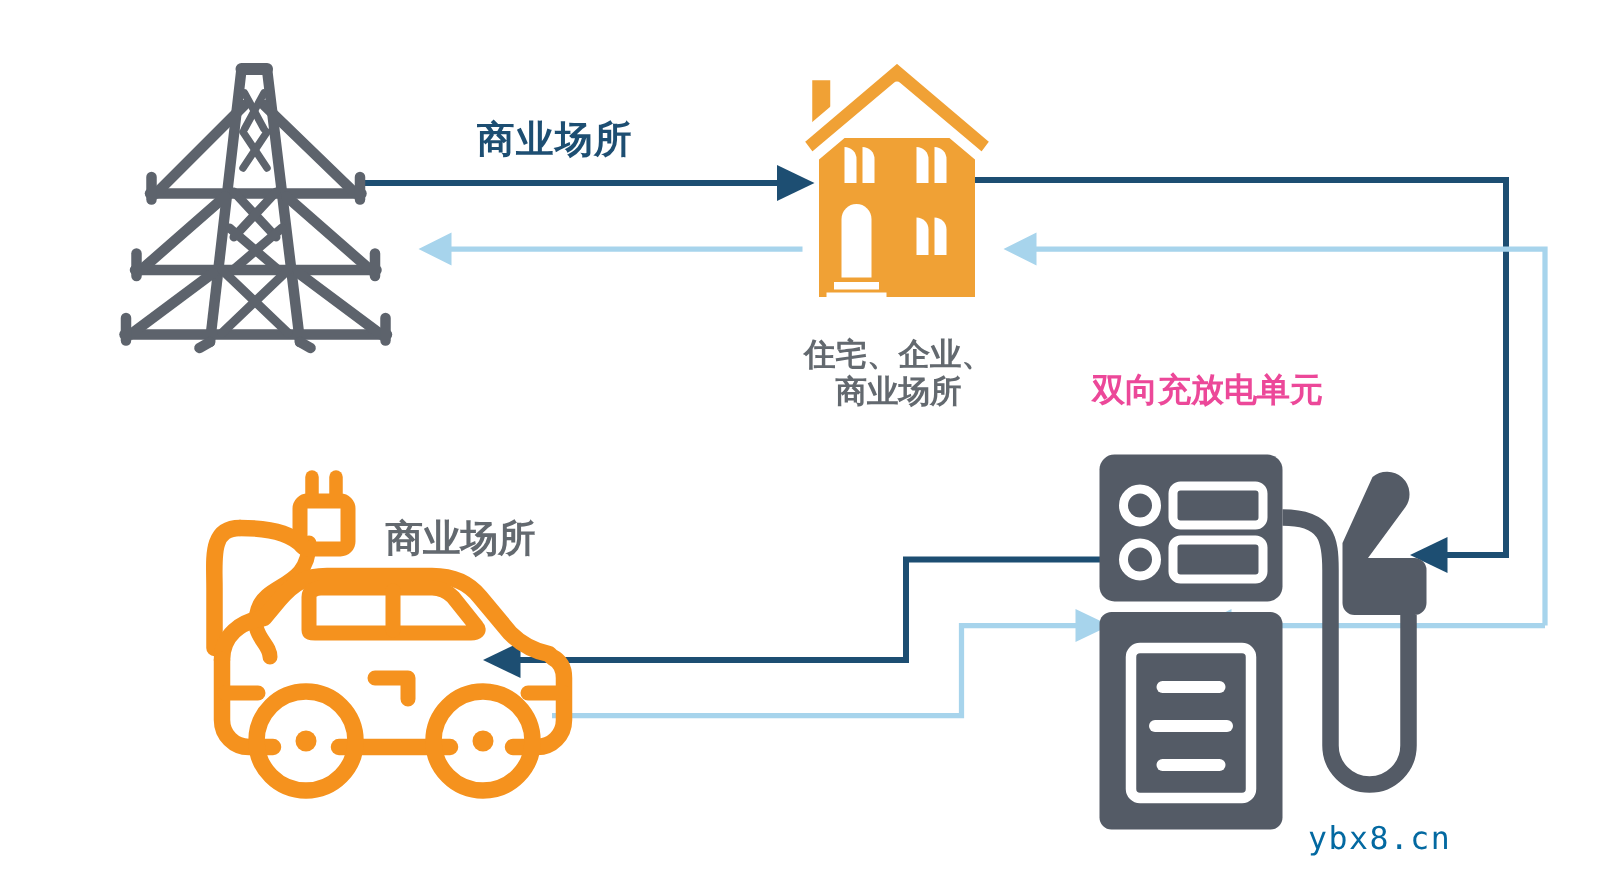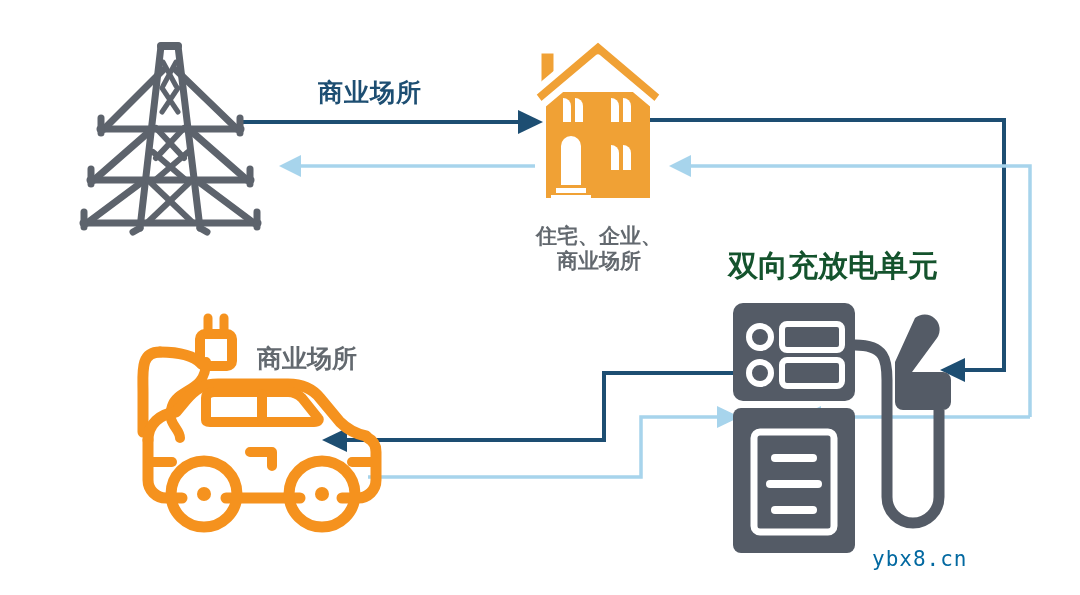--- a/index.html
+++ b/index.html
@@ -13,21 +13,21 @@
     position:absolute;font-weight:bold;white-space:pre;line-height:1.18;
     font-family:"DejaVu Sans","Liberation Sans",sans-serif;
   }
   #label-power-transmission{
     left:318px;top:78px;font-size:25px;color:#1d4e72;letter-spacing:1px;
   }
   #label-home-business{
     left:511px;top:224px;font-size:21px;color:#63696f;text-align:center;width:176px;
   }
   #label-bidirectional-unit{
-    left:728px;top:248px;font-size:30px;color:#14532d;
+    left:728px;top:248px;font-size:22px;color:#ec4899;
   }
   #label-ev{
     left:257px;top:344px;font-size:25px;color:#63696f;
   }
   #watermark{
     position:absolute;left:872px;top:547px;font-size:21px;color:#0369a1;
     font-family:"DejaVu Sans Mono","Liberation Mono",monospace;letter-spacing:1px;
   }
 </style>
 </head>

